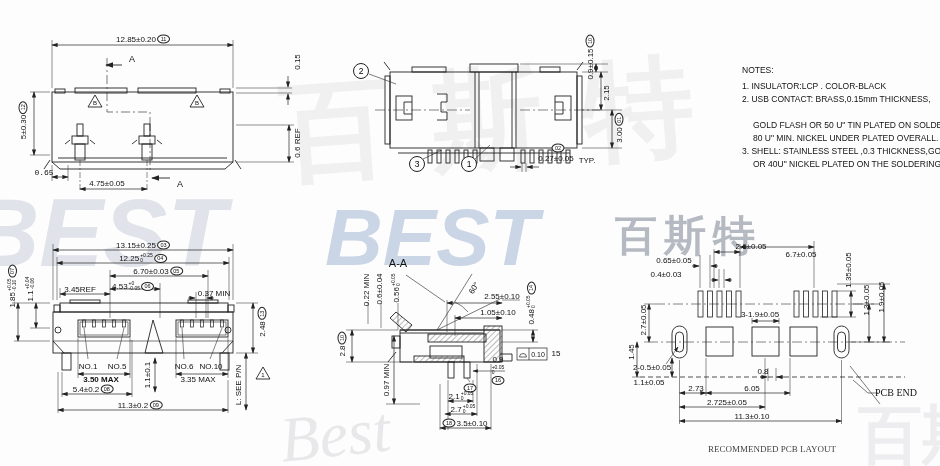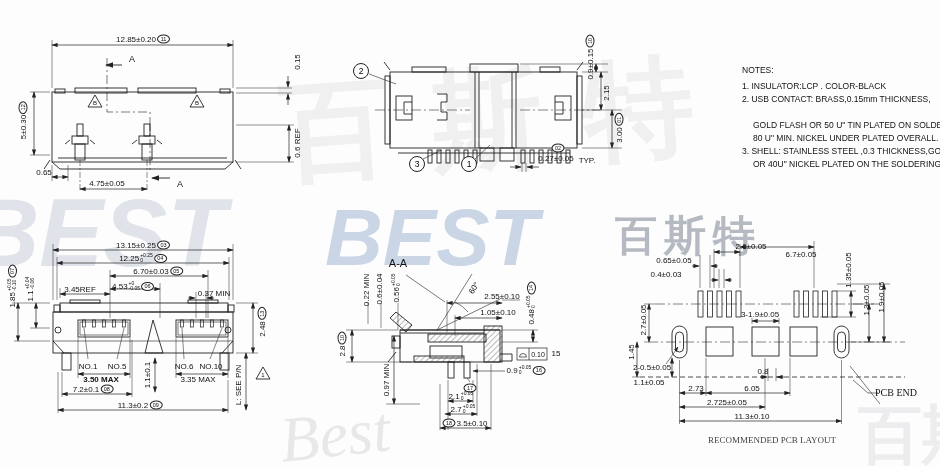--- a/index.html
+++ b/index.html
@@ -378,21 +378,21 @@
     <span>12.85±0.20</span>
       <span class="bln">11</span>
     </span>
   <span class="lbl" style="left:132px;top:59px;font-size:9px;">A</span>
   <span class="lbl rot" style="left:297px;top:62px;">0.15</span>
   <span class="lbl rot" style="left:23px;top:120px;">
     <span>5±0.30</span>
       <span class="bln">12</span>
     </span>
   <span class="lbl rot" style="left:297px;top:143px;">0.6 REF</span>
-  <span class="lbl" style="left:44px;top:172px;">0.65</span>
+  <span class="lbl" style="left:44px;top:172px;font-family:Liberation Mono, monospace;">0.65</span>
   <span class="lbl" style="left:107px;top:183px;">4.75±0.05</span>
   <span class="lbl" style="left:180px;top:184px;font-size:9px;">A</span>
   <span class="flag-letter" style="left:95px;top:103px;">B</span>
   <span class="flag-letter" style="left:197px;top:103px;">B</span>
 
   <span class="big-bln" style="left:361px;top:71px;">2</span>
   <span class="big-bln" style="left:417px;top:164px;">3</span>
   <span class="big-bln" style="left:469px;top:164px;">1</span>
   <span class="lbl rot" style="left:590px;top:57px;">
     <span>0.9±0.15</span>
@@ -465,21 +465,21 @@
       <span class="bln">13</span>
     </span>
   <span class="lbl" style="left:88px;top:366px;">NO.1</span>
   <span class="lbl" style="left:117px;top:366px;">NO.5</span>
   <span class="lbl" style="left:184px;top:366px;">NO.6</span>
   <span class="lbl" style="left:211px;top:366px;">NO.10</span>
   <span class="lbl" style="left:101px;top:379px;font-weight:bold;">3.50 MAX</span>
   <span class="lbl" style="left:198px;top:379px;">3.35 MAX</span>
   <span class="lbl rot" style="left:147px;top:375px;">1.1±0.1</span>
   <span class="lbl" style="left:93px;top:389px;">
-    <span>7.2±0.1</span>
+    <span>5.4±0.2</span>
       <span class="bln">08</span>
     </span>
   <span class="lbl" style="left:140px;top:405px;">
     <span>11.3±0.2</span>
       <span class="bln">09</span>
     </span>
   <span class="lbl rot" style="left:238px;top:385px;">L: SEE P/N</span>
   <span class="flag-letter" style="left:263px;top:375px;">1</span>
 
   <span class="lbl" style="left:398px;top:263px;font-size:11px;">A-A</span>
@@ -502,21 +502,21 @@
   <span class="lbl rot" style="left:531px;top:303px;">
     <span>0.48</span>
       <span class="st">
         <span>+0.05</span>
         <span>0</span>
       </span>
     <span class="bln">14</span>
     </span>
   <span class="lbl" style="left:538px;top:354px;font-size:7px;">0.10</span>
   <span class="lbl" style="left:556px;top:353px;">15</span>
-  <span class="lbl" style="left:526px;top:370px;">
+  <span class="lbl" style="left:498px;top:370px;flex-direction:column;">
     <span>0.9</span>
       <span class="st">
         <span>+0.05</span>
         <span>0</span>
       </span>
     <span class="bln">16</span>
     </span>
   <span class="lbl" style="left:470px;top:388px;">
       <span class="bln">17</span>
     </span>
@@ -551,15 +551,15 @@
   <span class="lbl rot" style="left:643px;top:320px;">2.7±0.05</span>
   <span class="lbl rot" style="left:631px;top:352px;">1.45</span>
   <span class="lbl" style="left:652px;top:367px;">2-0.5±0.05</span>
   <span class="lbl" style="left:649px;top:382px;">1.1±0.05</span>
   <span class="lbl" style="left:763px;top:371px;">0.8</span>
   <span class="lbl" style="left:696px;top:388px;">2.73</span>
   <span class="lbl" style="left:752px;top:388px;">6.05</span>
   <span class="lbl" style="left:727px;top:402px;">2.725±0.05</span>
   <span class="lbl" style="left:752px;top:416px;">11.3±0.10</span>
   <span class="lbl serif" style="left:896px;top:392px;">PCB END</span>
-  <span class="lbl cap" style="left:772px;top:440px;">RECOMMENDED PCB LAYOUT</span>
+  <span class="lbl cap" style="left:772px;top:449px;">RECOMMENDED PCB LAYOUT</span>
 
 </div>
 
 </body></html>

